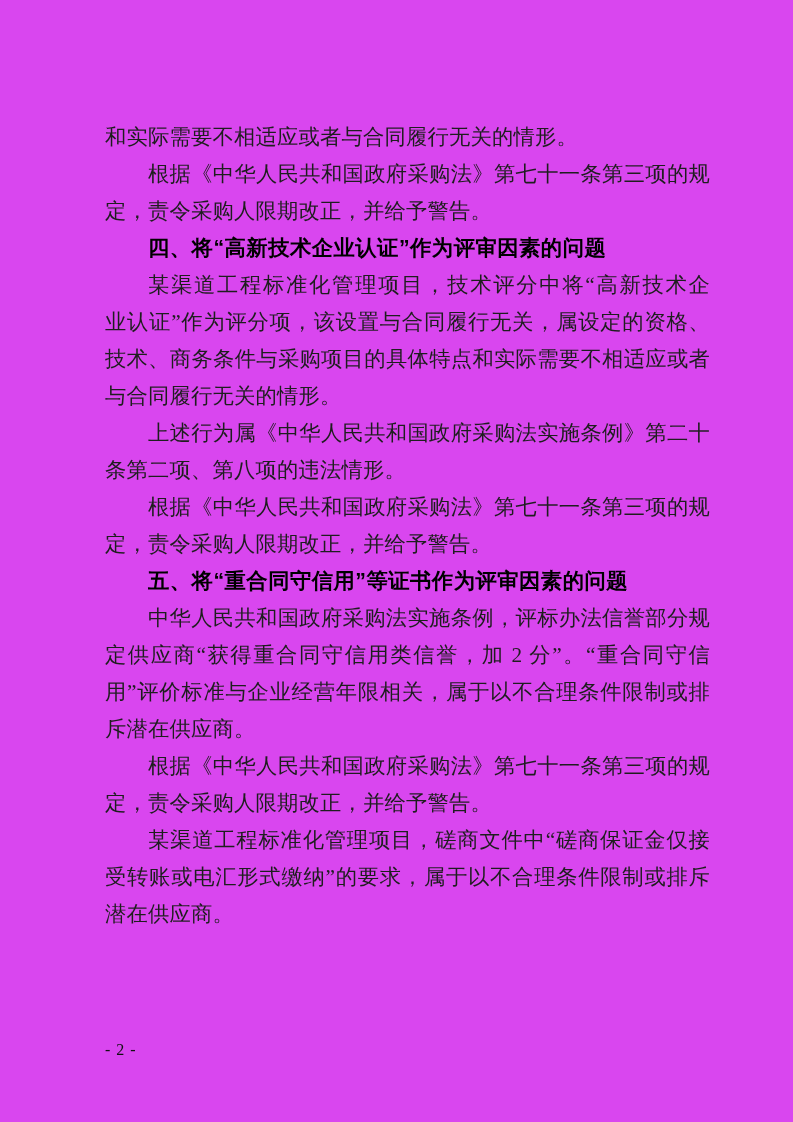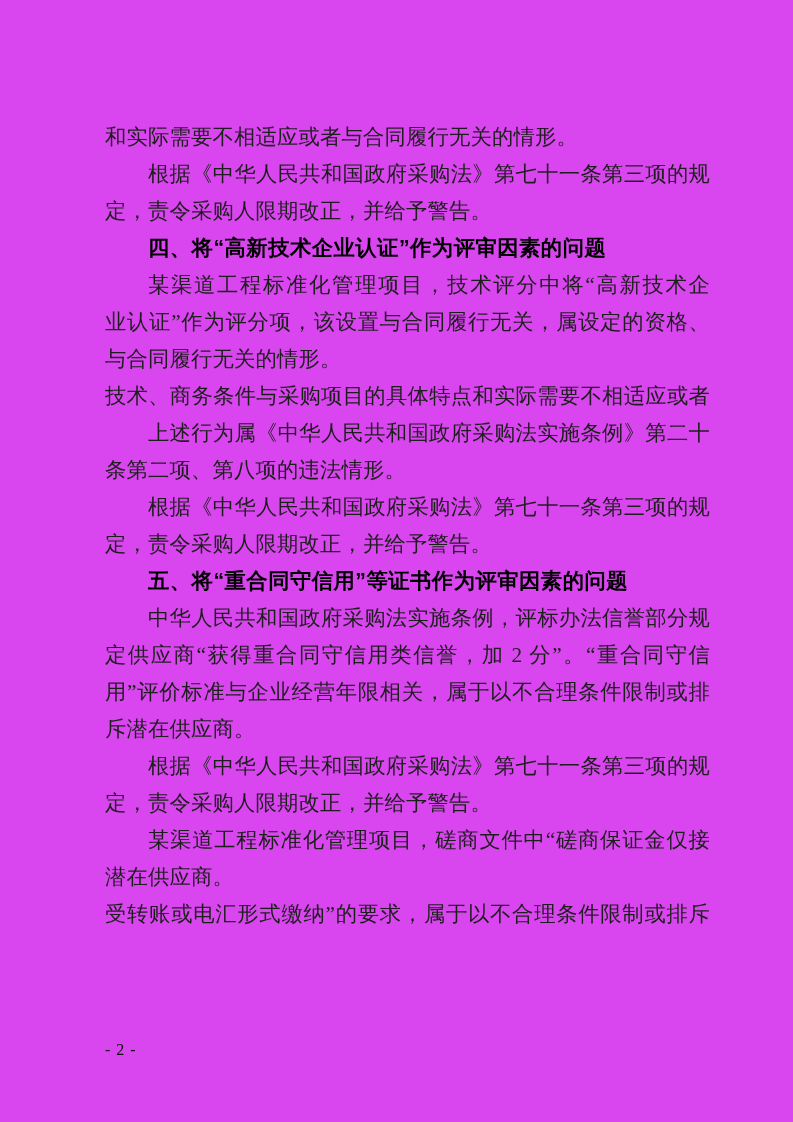--- a/index.html
+++ b/index.html
@@ -64,31 +64,31 @@
 <body>
 
 <div class="page">
   <div class="text-block">
     <div class="ln nowrap">和实际需要不相适应或者与合同履行无关的情形。</div>
     <div class="ln indent fill">根据《中华人民共和国政府采购法》第七十一条第三项的规</div>
     <div class="ln nowrap">定，责令采购人限期改正，并给予警告。</div>
     <div class="ln heading indent nowrap">四、将“高新技术企业认证”作为评审因素的问题</div>
     <div class="ln indent fill">某渠道工程标准化管理项目，技术评分中将“高新技术企</div>
     <div class="ln fill">业认证”作为评分项，该设置与合同履行无关，属设定的资格、</div>
+    <div class="ln fill">技术、商务条件与采购项目的具体特点和实际需要不相适应或者</div>
     <div class="ln nowrap">与合同履行无关的情形。</div>
-    <div class="ln fill">技术、商务条件与采购项目的具体特点和实际需要不相适应或者</div>
     <div class="ln indent fill">上述行为属《中华人民共和国政府采购法实施条例》第二十</div>
     <div class="ln nowrap">条第二项、第八项的违法情形。</div>
     <div class="ln indent fill">根据《中华人民共和国政府采购法》第七十一条第三项的规</div>
     <div class="ln nowrap">定，责令采购人限期改正，并给予警告。</div>
     <div class="ln heading indent nowrap">五、将“重合同守信用”等证书作为评审因素的问题</div>
     <div class="ln indent fill">中华人民共和国政府采购法实施条例，评标办法信誉部分规</div>
     <div class="ln fill">定供应商“获得重合同守信用类信誉，加 2 分”。“重合同守信</div>
     <div class="ln fill">用”评价标准与企业经营年限相关，属于以不合理条件限制或排</div>
     <div class="ln nowrap">斥潜在供应商。</div>
     <div class="ln indent fill">根据《中华人民共和国政府采购法》第七十一条第三项的规</div>
     <div class="ln nowrap">定，责令采购人限期改正，并给予警告。</div>
     <div class="ln indent fill">某渠道工程标准化管理项目，磋商文件中“磋商保证金仅接</div>
+    <div class="ln fill">受转账或电汇形式缴纳”的要求，属于以不合理条件限制或排斥</div>
     <div class="ln nowrap">潜在供应商。</div>
-    <div class="ln fill">受转账或电汇形式缴纳”的要求，属于以不合理条件限制或排斥</div>
   </div>
   <div class="footer-pagenum">- 2 -</div>
 </div>
 
 </body></html>

